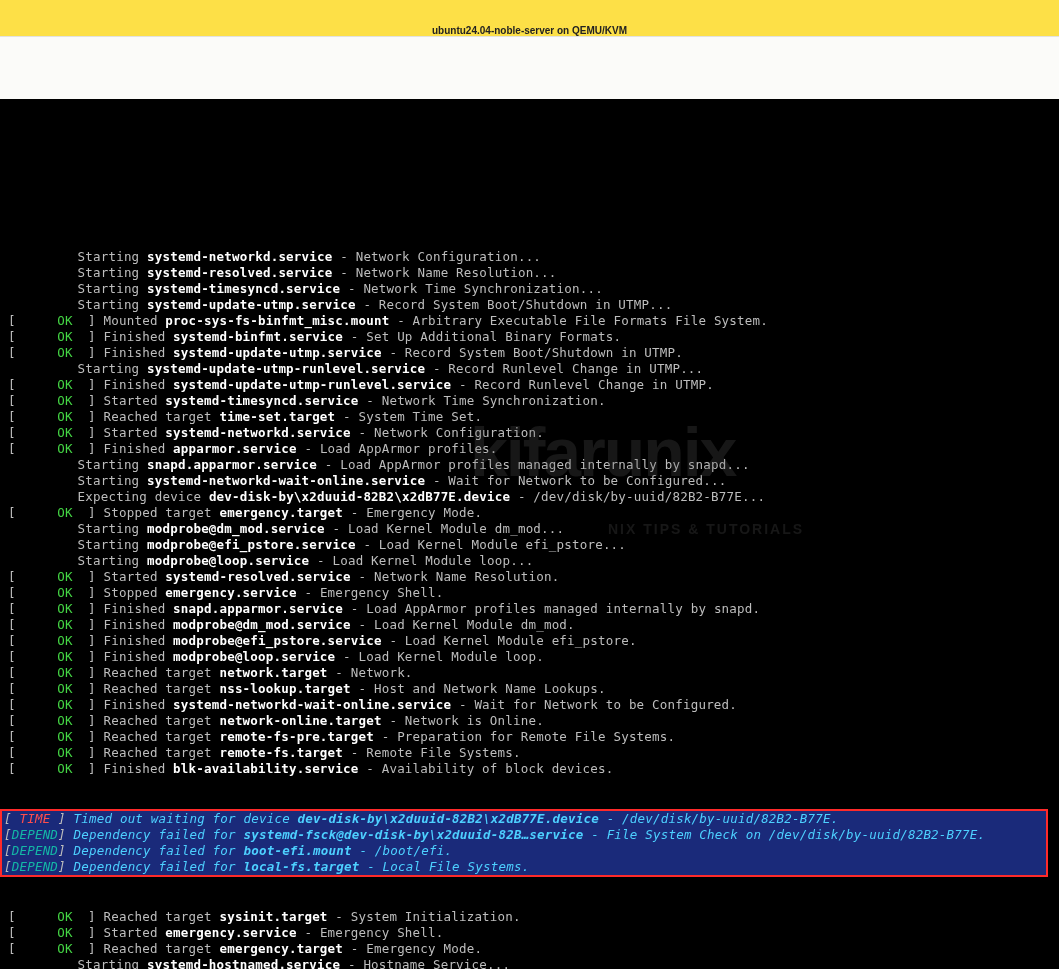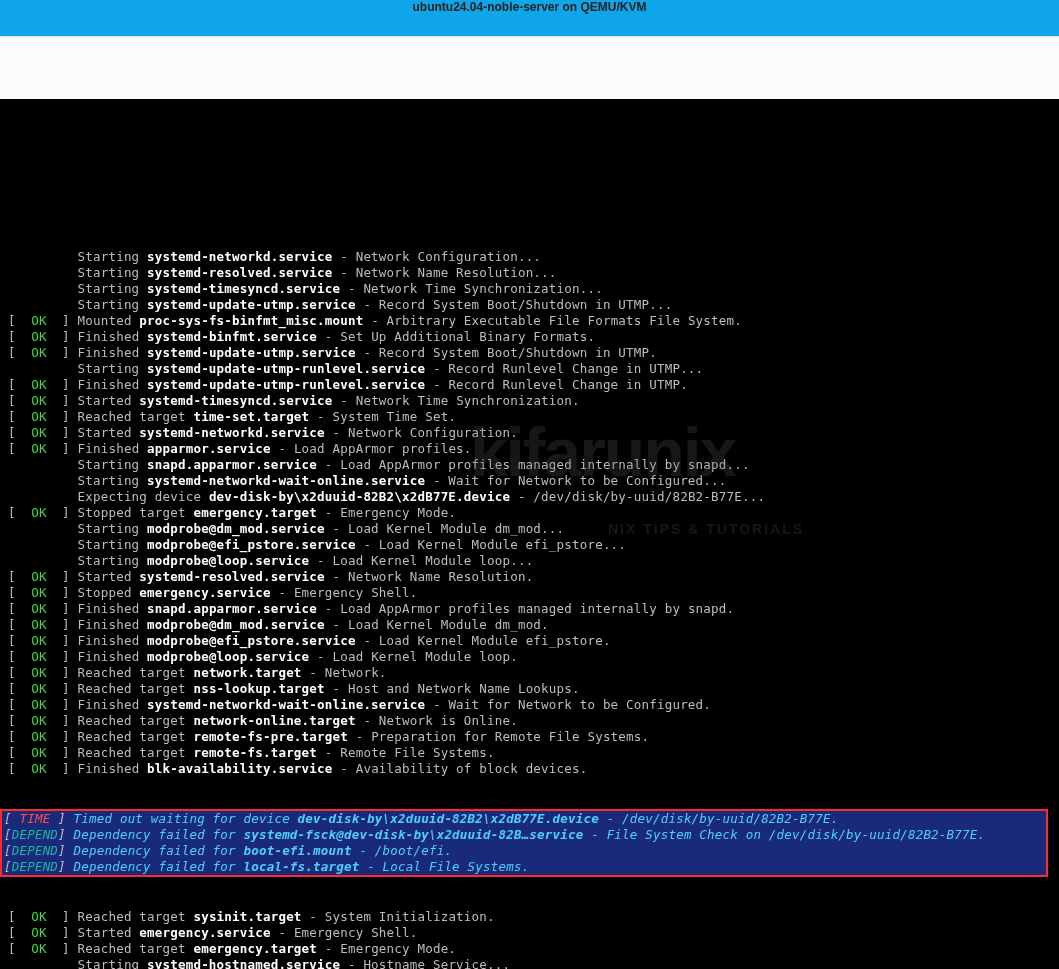--- a/index.html
+++ b/index.html
@@ -7,25 +7,25 @@
     padding: 0;
     width: 1059px;
     height: 969px;
     background: #f6f6f4;
     font-family: sans-serif;
     overflow: hidden;
   }
   .titlebar {
     width: 100%;
     height: 36px;
-    background: #0ea5e9;
+    background: #fde047;
     display: flex;
-    align-items: flex-start;
+    align-items: flex-end;
     justify-content: center;
-    font-size: 12px;
+    font-size: 10px;
     font-weight: 600;
     color: #222;
   }
   .toolbar {
     width: 100%;
     height: 62px;
     background: #fbfbf9;
     border-top: 1px solid #e2e2e0;
   }
   .terminal {
@@ -37,21 +37,21 @@
     font-size: 12.5px;
     line-height: 16px;
     letter-spacing: 0.2px;
     padding: 70px 8px 0 8px;
     box-sizing: border-box;
     position: relative;
     white-space: pre;
   }
   .gray  { color: #bdbdbd; }
   .white { color: #ffffff; font-weight: 600; text-align: right; }
-  .green { color: #44d544; }
+  .green { color: #44d544; margin-left: 26px; }
   .red   { color: #ff4d4d; }
   .yellow{ color: #14b8a6; }
   .cyan  { color: #4dd0ff; }
 
   .line { display: block; }
 
   .highlight-block {
     background: #1a2a7a;
     border: 2px solid #ff2a2a;
     margin-left: -8px;

